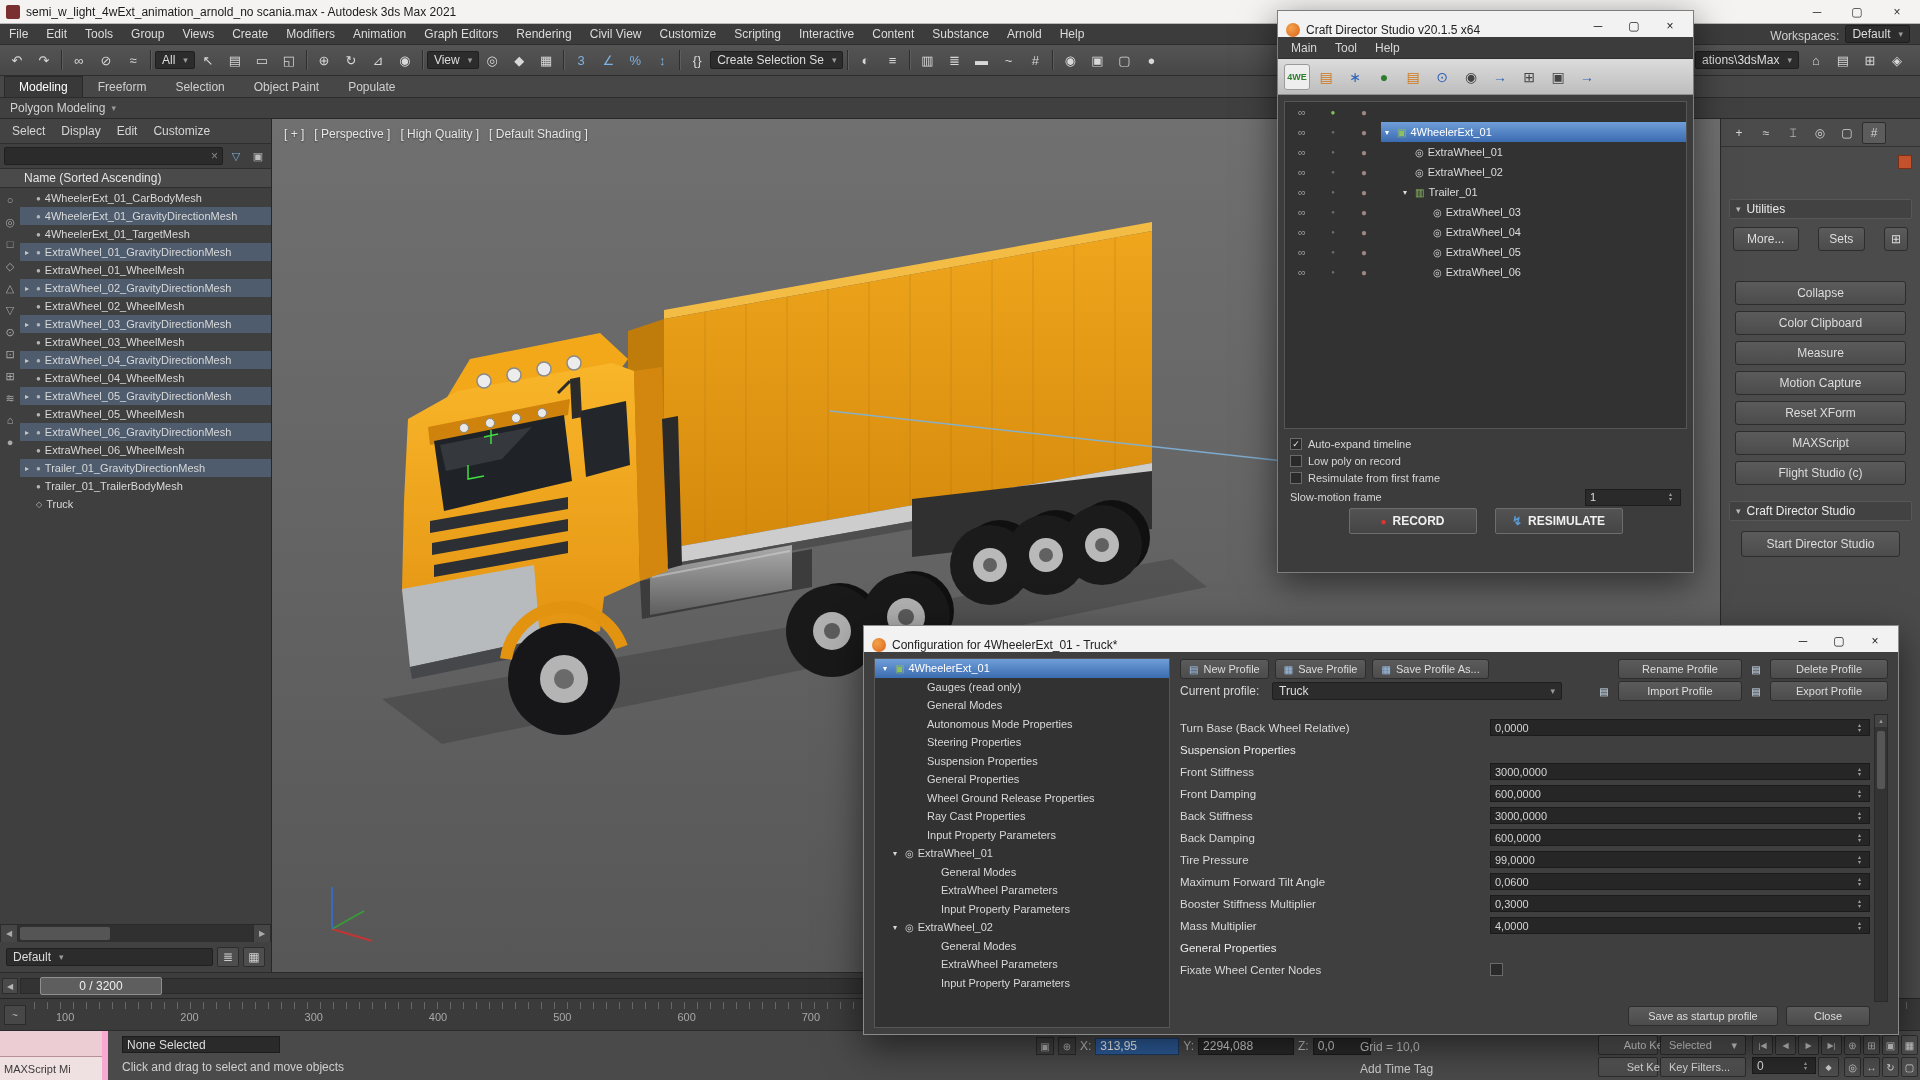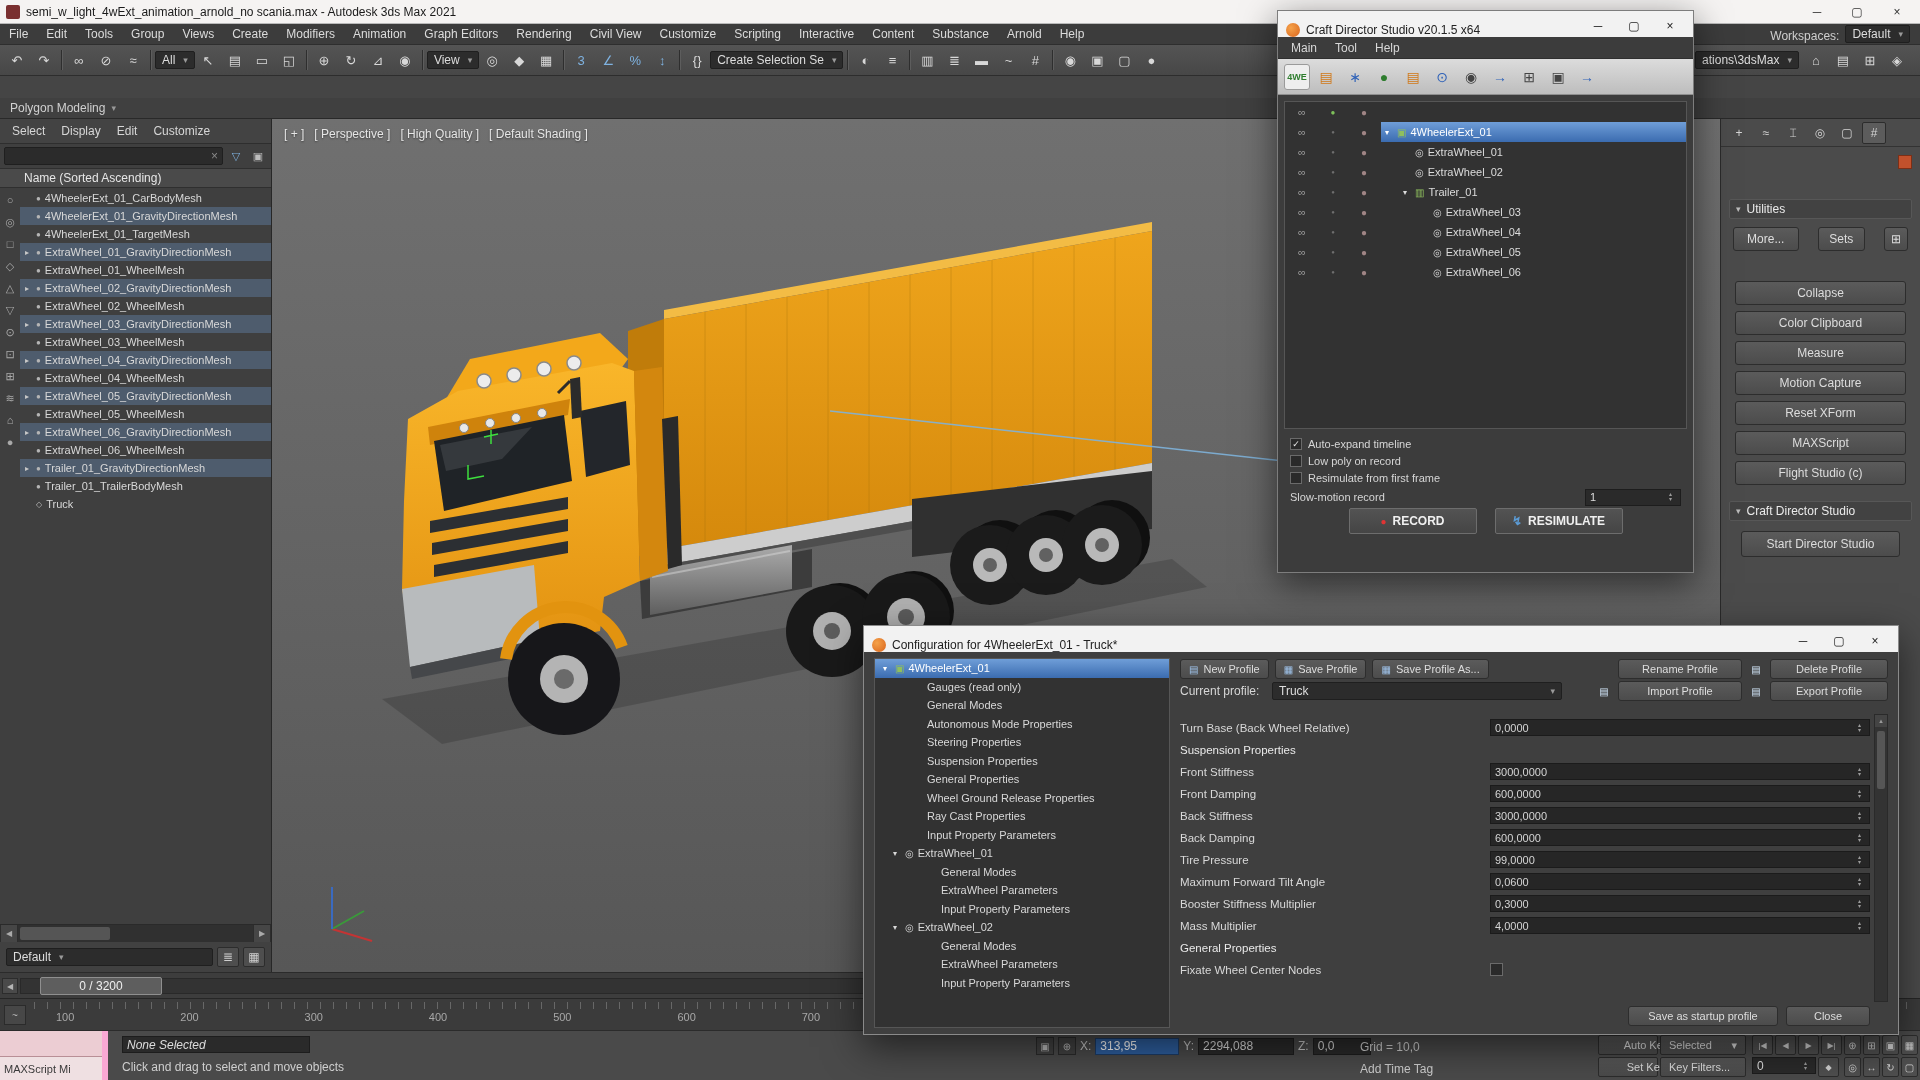--- a/index.html
+++ b/index.html
@@ -182,21 +182,21 @@
   .tb-ticks{position:absolute;left:34px;right:8px;top:3px;height:7px;
             background:repeating-linear-gradient(90deg,#676767 0 1px,transparent 1px 13px);}
   .tb-labels{position:absolute;left:56px;width:1664px;top:12px;display:flex;justify-content:space-between;color:#a8a8a8;font-size:11px;}
   .tb-end{position:absolute;right:30px;top:12px;color:#a8a8a8;font-size:11px;}
 
   
   .statusbar{position:absolute;left:0;top:1030px;width:1920px;height:50px;background:#4a4a4a;border-top:1px solid #2b2b2b;}
   .mini{position:absolute;left:0;top:0;width:108px;height:50px;border-right:6px solid #f9a8d4;}
   .mini .pink{height:26px;background:#eccdd3;border-bottom:1px solid #b98f96;}
   .mini .plabel{height:23px;background:#efe0e2;color:#3a3a3a;display:flex;align-items:center;padding-left:4px;font-size:11px;}
-  .sb-sel{position:absolute;left:122px;top:5px;width:188px;font-style:italic;}
+  .sb-sel{position:absolute;left:122px;top:5px;width:158px;}
   .sb-prompt{position:absolute;left:122px;top:29px;color:#cfcfcf;}
   .coords{position:absolute;left:1036px;top:6px;display:flex;align-items:center;gap:4px;}
   .coords .lab{color:#c9c9c9;}
   .cfld{width:84px;}
   .cfld.sel{background:#2e5f9f;color:#fff;border-color:#1d3c66;}
   .tgl{width:18px;height:18px;display:flex;align-items:center;justify-content:center;background:#424242;border:1px solid #2b2b2b;color:#bbb;font-size:10px;}
   .gridlab{position:absolute;left:1360px;top:9px;color:#cfcfcf;}
   .timetag{position:absolute;left:1360px;top:31px;color:#cfcfcf;}
   .sb-keys{position:absolute;left:1598px;top:4px;display:flex;flex-direction:column;gap:2px;}
   .sb-keys .krow{display:flex;gap:2px;}
@@ -336,20 +336,29 @@
         </span>
       <span class="grp">
           <span class="tbicon">⌂</span>
           <span class="tbicon">▤</span>
           <span class="tbicon">⊞</span>
           <span class="tbicon">◈</span>
         </span>
     </div>
   </div>
 
+  <div class="ribbonrow">
+    <span class="grp">
+        <span class="rtab" data-v="act">Modeling</span>
+        <span class="rtab">Freeform</span>
+        <span class="rtab">Selection</span>
+        <span class="rtab">Object Paint</span>
+        <span class="rtab">Populate</span>
+      </span>
+  </div>
   <div class="polyrow">
     <span>Polygon Modeling</span>
     <span class="da">▾</span>
   </div>
 
   <div class="explorer">
     <div class="exp-menus">
 
     <span>Select</span>
         <span>Display</span>
@@ -792,21 +801,21 @@
           </div>
 
           <div class="cwopt">
             <span class="cb">
               <i class="cm">✓</i>
             </span>
             <span>Resimulate from first frame</span>
           </div>
         </div>
       <div class="cw-slow">
-        <span>Slow-motion record</span>
+        <span>Slow-motion frame</span>
         <span class="fld">
           <i>1</i>
           <span class="sp">
               <i>▴</i>
               <i>▾</i>
             </span>
         </span>
       </div>
     </div>
     <div class="cw-buttons">

